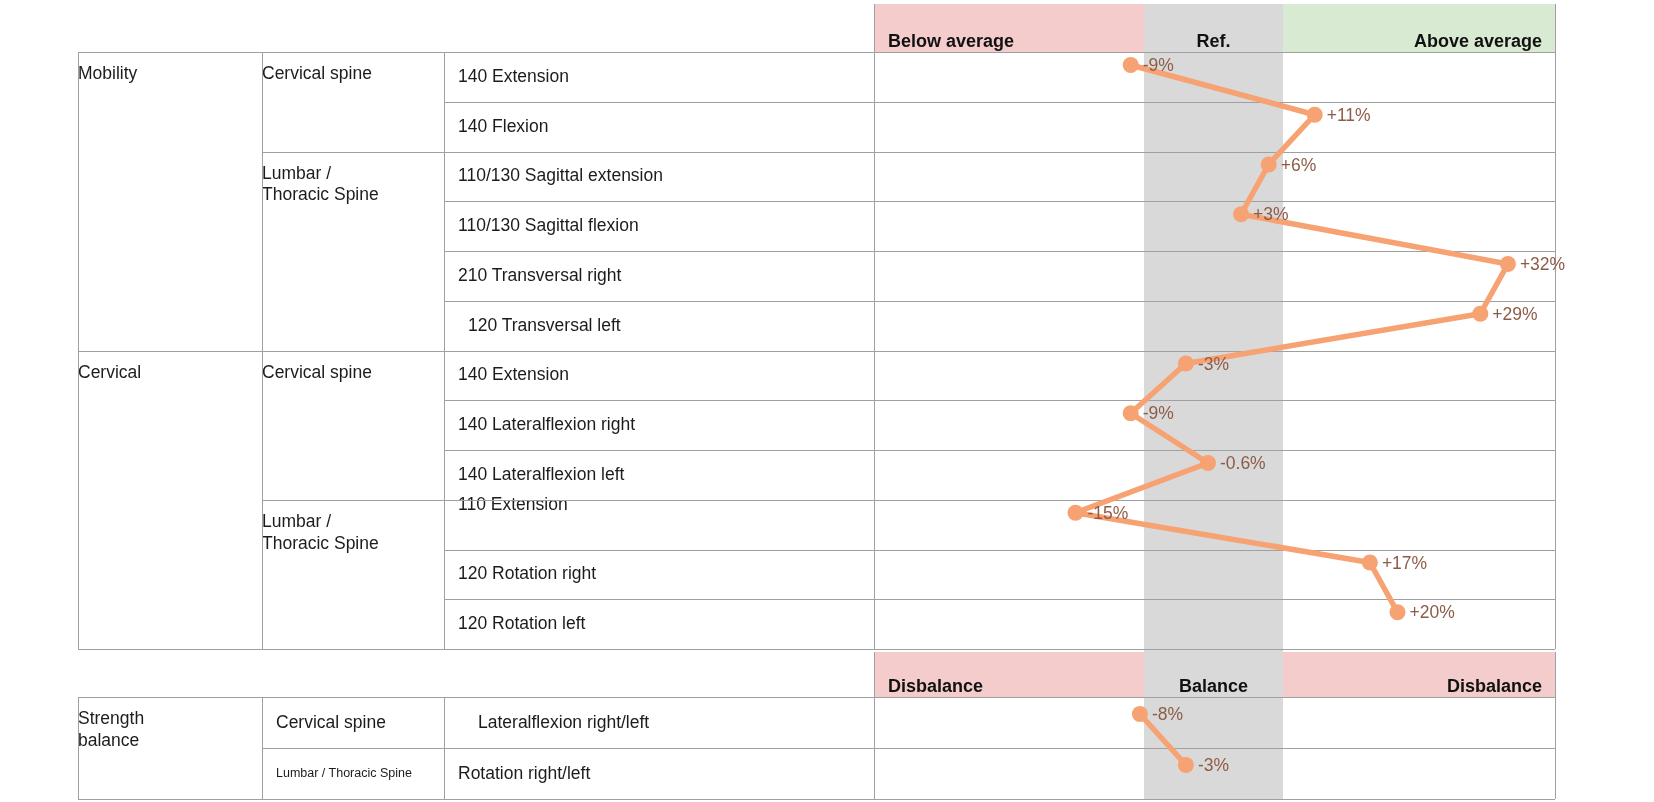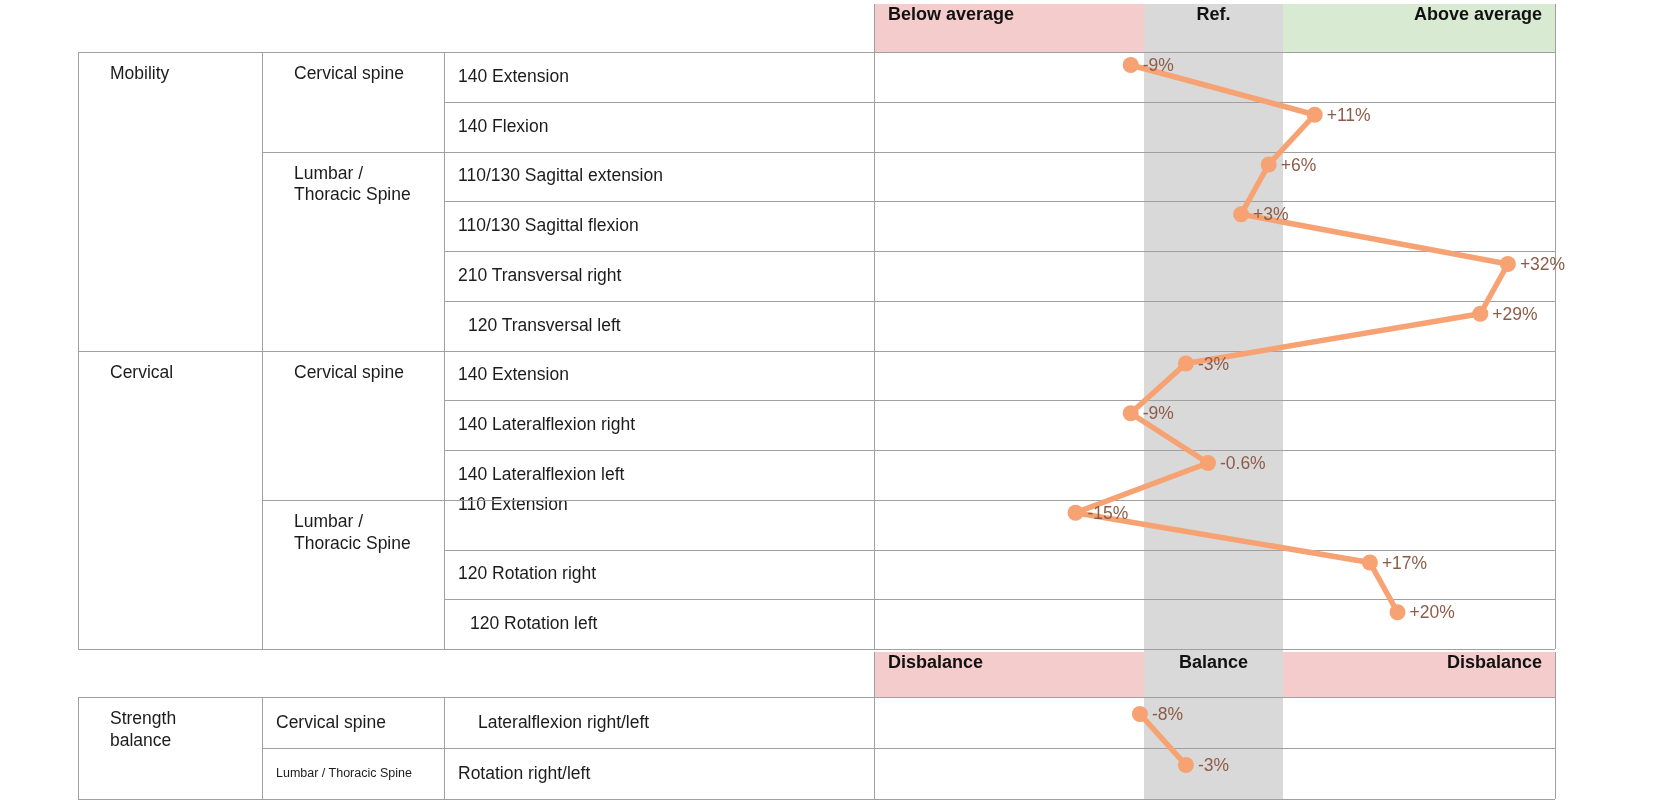--- a/index.html
+++ b/index.html
@@ -7,36 +7,36 @@
     position:relative;
     width:1654px;height:802px;
     background:#ffffff;
     font-family:"Liberation Sans", sans-serif;
     color:#1c1c1c;
     overflow:hidden;
   }
   .abs{position:absolute;}
   .ref-band{background:var(--gray,#d9d9d9);z-index:0;}
   .hdr{
-    display:flex;align-items:flex-start;
+    display:flex;align-items:flex-end;
     font-weight:bold;font-size:18px;color:#111;
     z-index:2;box-sizing:border-box;
   }
   .hdr.pink{background:var(--pink,#f4cccc);}
   .hdr.gray{background:var(--gray,#d9d9d9);}
   .hdr.green{background:var(--green,#d9ead3);}
   .hdr.left{justify-content:flex-start;padding-left:14px;}
   .hdr.center{justify-content:center;}
   .hdr.right{justify-content:flex-end;padding-right:13px;}
   .gline{background:#a0a0a0;z-index:3;}
   .cell{
     box-sizing:border-box;z-index:1;
     font-size:17.5px;line-height:1.25;
   }
-  .cell.top-align{padding:11px 6px 0 32px;}
+  .cell.top-align{padding:11px 6px 0 0;}
   .cell.mid{display:flex;align-items:center;padding-left:14px;}
   .cell.small{font-size:12.5px;}
   .wrap-narrow{display:inline-block;width:132px;}
   .wrap-cat{display:inline-block;width:104px;}
   #chart-overlay{position:absolute;left:0;top:0;z-index:5;pointer-events:none;}
   .pt-label{
     font-family:"Liberation Sans", sans-serif;
     font-size:17.5px;
   }
 </style>
@@ -103,21 +103,21 @@
   </div>
   <div class="cell mid abs" style="left:444px;top:450px;width:430px;height:49.75px;">
     <span>140 Lateralflexion left</span>
   </div>
   <div class="cell mid abs" style="left:444px;top:480px;width:430px;height:49.75px;">
     <span>110 Extension</span>
   </div>
   <div class="cell mid abs" style="left:444px;top:549.5px;width:430px;height:49.75px;">
     <span>120 Rotation right</span>
   </div>
-  <div class="cell mid abs" style="left:456px;top:599.25px;width:430px;height:49.75px;align-items:center;">
+  <div class="cell mid abs" style="left:444px;top:599.25px;width:430px;height:49.75px;align-items:center;">
     <span>120 Rotation left</span>
   </div>
 
   <div class="hdr pink left abs" style="left:874px;top:652px;width:270px;height:45px;">
     <span>Disbalance</span>
   </div>
   <div class="hdr gray center abs" style="left:1144px;top:652px;width:139px;height:45px;">
     <span>Balance</span>
   </div>
   <div class="hdr pink right abs" style="left:1283px;top:652px;width:272px;height:45px;">

